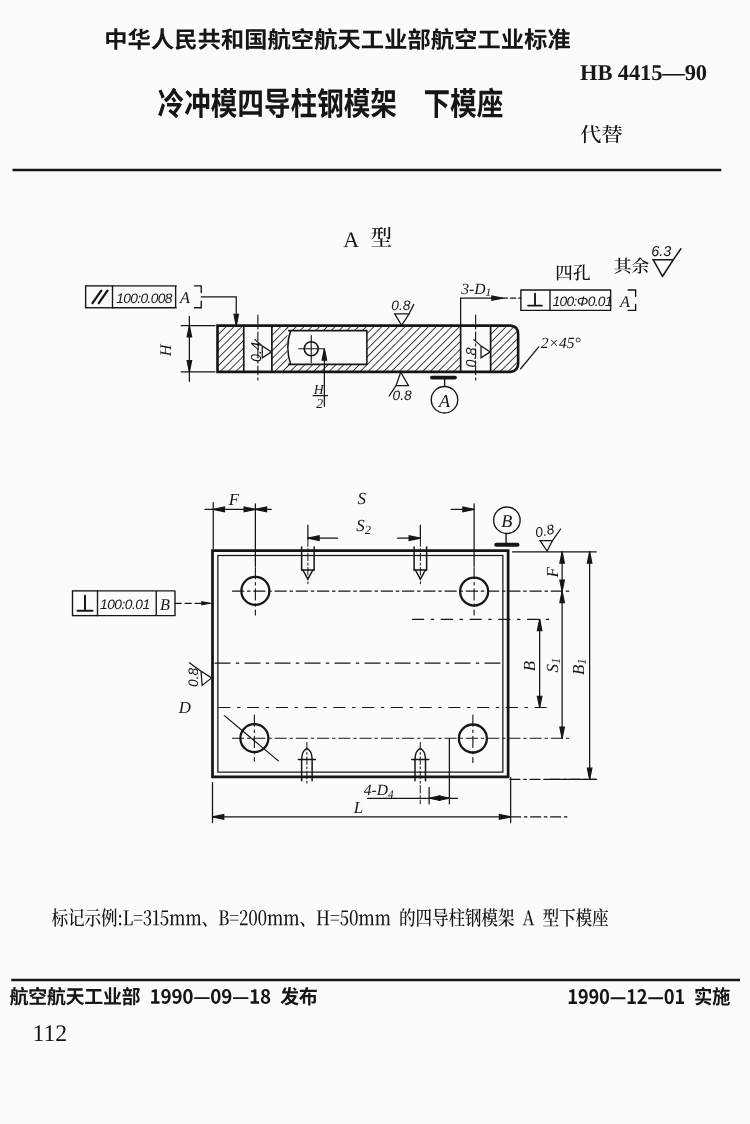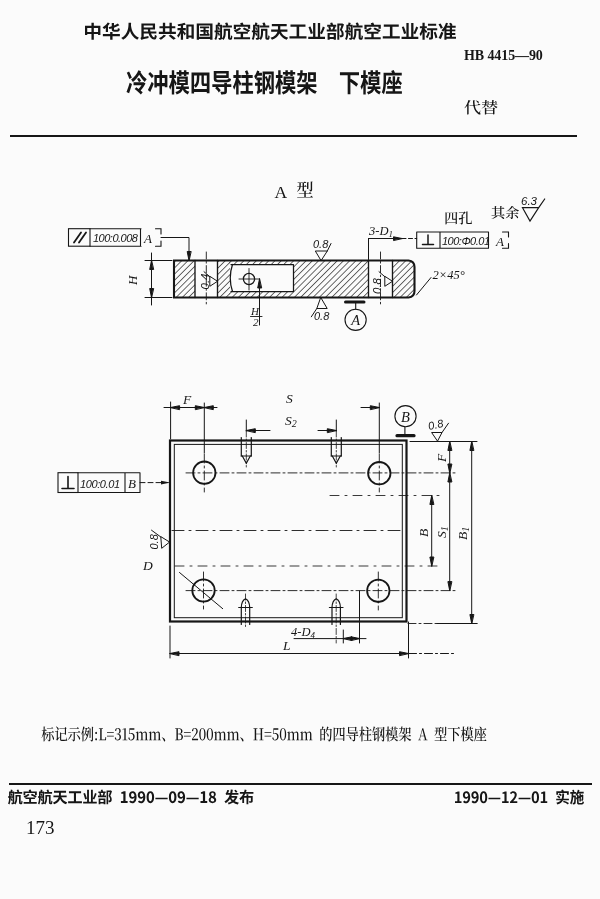--- a/index.html
+++ b/index.html
@@ -5,21 +5,21 @@
 html,body{margin:0;padding:0;background:#fff}
 .page{position:relative;width:600px;height:899px;background:#fbfbfb;overflow:hidden;
   font-family:"Liberation Sans",sans-serif;color:#161616}
 .t{position:absolute;white-space:nowrap}
 svg text{fill:#161616}
 </style>
 </head>
 <body>
 <div class="page">
 
-  <div class="t" style="left:464px;top:48px;font-size:14px;font-weight:bold;font-family:'Liberation Serif',serif;letter-spacing:-0.1px">HB 4415—90</div>
+  <div class="t" style="left:464px;top:48px;font-size:18px;font-weight:bold;font-family:'Liberation Serif',serif;letter-spacing:-0.1px">HB 4415—90</div>
 
   <div class="t" style="left:10px;top:135px;width:567px;height:2.2px;background:#161616"></div>
 
   <svg width="600" height="899" viewBox="0 0 600 899" style="position:absolute;left:0;top:0" stroke-linecap="round">
     <defs>
       <pattern id="hatch" width="4.4" height="4.4" patternUnits="userSpaceOnUse" patternTransform="rotate(45)">
         <line x1="0" y1="0" x2="0" y2="4.4" stroke="#101010" stroke-width="1.25"></line>
       </pattern>
     </defs>
 
@@ -371,14 +371,14 @@
       </g>
 
     <g fill="#161616">
         <path transform="matrix(0.01464,0,0,-0.01577,453.80,803.10)" d="M82 0H527V120H388V741H279C232 711 182 692 107 679V587H242V120H82Z M835 -14C982 -14 1119 107 1119 387C1119 644 994 754 853 754C726 754 620 659 620 507C620 350 708 274 832 274C882 274 945 304 984 354C977 169 909 106 827 106C783 106 737 129 710 159L632 70C676 25 743 -14 835 -14ZM982 459C946 401 900 379 860 379C796 379 755 420 755 507C755 598 800 643 855 643C918 643 969 593 982 459Z M1415 -14C1562 -14 1699 107 1699 387C1699 644 1574 754 1433 754C1306 754 1200 659 1200 507C1200 350 1288 274 1412 274C1462 274 1525 304 1564 354C1557 169 1489 106 1407 106C1363 106 1317 129 1290 159L1212 70C1256 25 1323 -14 1415 -14ZM1562 459C1526 401 1480 379 1440 379C1376 379 1335 420 1335 507C1335 598 1380 643 1435 643C1498 643 1549 593 1562 459Z M2035 -14C2186 -14 2286 118 2286 374C2286 628 2186 754 2035 754C1884 754 1784 629 1784 374C1784 118 1884 -14 2035 -14ZM2035 101C1971 101 1923 165 1923 374C1923 580 1971 641 2035 641C2099 641 2146 580 2146 374C2146 165 2099 101 2035 101Z M2369 240H3179V334H2369Z M3300 0H3745V120H3606V741H3497C3450 711 3400 692 3325 679V587H3460V120H3300Z M3841 0H4337V124H4177C4142 124 4093 120 4055 115C4190 248 4302 392 4302 526C4302 664 4209 754 4069 754C3968 754 3902 715 3833 641L3915 562C3952 603 3996 638 4050 638C4121 638 4161 592 4161 519C4161 404 4043 265 3841 85Z M4427 240H5237V334H4427Z M5571 -14C5722 -14 5822 118 5822 374C5822 628 5722 754 5571 754C5420 754 5320 629 5320 374C5320 118 5420 -14 5571 -14ZM5571 101C5507 101 5459 165 5459 374C5459 580 5507 641 5571 641C5635 641 5682 580 5682 374C5682 165 5635 101 5571 101Z M5938 0H6383V120H6244V741H6135C6088 711 6038 692 5963 679V587H6098V120H5938Z M7456 66C7584 28 7715 -33 7792 -85L7865 10C7784 59 7642 118 7512 155ZM7158 545C7210 515 7274 467 7302 434L7377 520C7345 554 7280 597 7228 623ZM7056 395C7109 366 7175 321 7205 287L7277 377C7244 409 7177 451 7124 475ZM7003 756V526H7122V644H7727V526H7853V756H7514C7499 790 7477 830 7457 862L7336 825C7348 804 7360 780 7371 756ZM6994 274V174H7318C7260 103 7164 51 7002 15C7027 -11 7057 -57 7069 -88C7290 -34 7404 53 7465 174H7864V274H7501C7526 367 7532 476 7536 601H7409C7405 470 7402 362 7372 274Z M8088 826C8103 787 8121 735 8130 697H7954V586H8050C8047 353 8038 132 7939 -5C7969 -24 8006 -61 8025 -89C8108 27 8141 189 8155 370H8232C8228 139 8222 55 8209 35C8201 23 8193 20 8180 20C8166 20 8138 20 8108 24C8124 -5 8134 -50 8136 -83C8178 -84 8215 -84 8240 -79C8267 -73 8286 -64 8305 -36C8328 -5 8334 91 8339 333L8341 432C8341 446 8341 478 8341 478H8161L8164 586H8352C8342 573 8331 562 8320 551C8346 532 8390 488 8408 467L8418 478V369L8339 333L8381 234L8418 251V61C8418 -55 8450 -87 8571 -87C8597 -87 8721 -87 8749 -87C8847 -87 8878 -49 8892 78C8862 84 8818 101 8794 118C8788 30 8781 13 8739 13C8711 13 8606 13 8582 13C8531 13 8524 19 8524 62V301L8582 328V94H8682V374L8745 404L8743 244C8741 232 8737 229 8728 229C8721 229 8706 229 8695 230C8706 208 8714 170 8716 143C8742 142 8775 143 8799 154C8826 165 8841 187 8842 223C8845 254 8846 356 8846 498L8850 515L8776 540L8757 528L8749 522L8682 491V589H8582V445L8524 418V517H8449C8471 546 8490 579 8508 614H8873V722H8554C8566 756 8576 791 8585 827L8470 850C8448 755 8411 663 8359 595V697H8176L8244 716C8234 753 8214 809 8194 852Z"></path>
       </g>
   </svg>
 
 
   <div class="t" style="left:9px;top:783px;width:583px;height:1.8px;background:#161616"></div>
 
-  <div class="t" style="left:26px;top:817px;font-size:19px;font-family:'Liberation Serif',serif">173</div>
+  <div class="t" style="left:26px;top:817px;font-size:19px;font-family:'Liberation Serif',serif">112</div>
 </div>
 
 </body></html>

